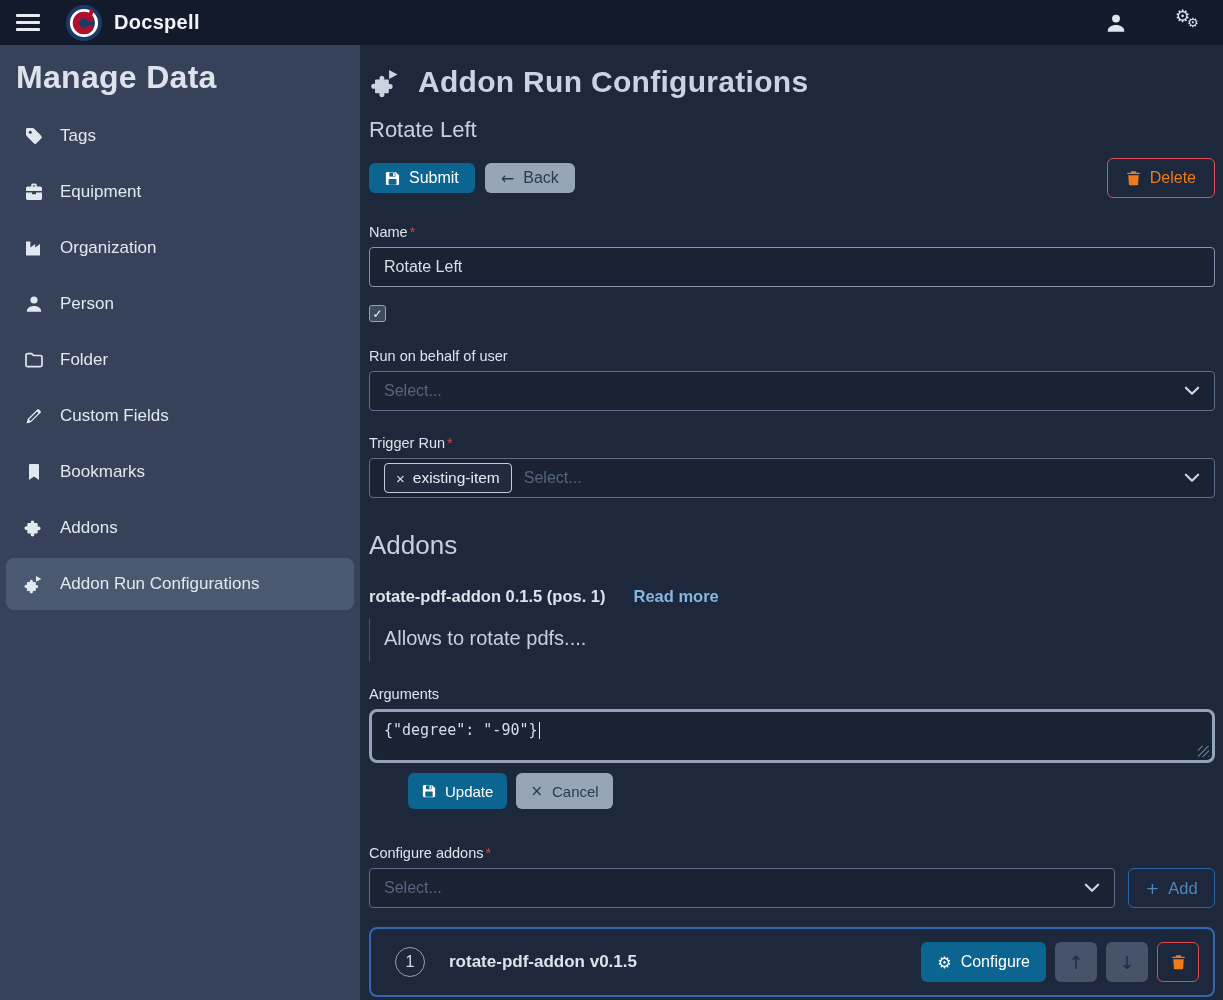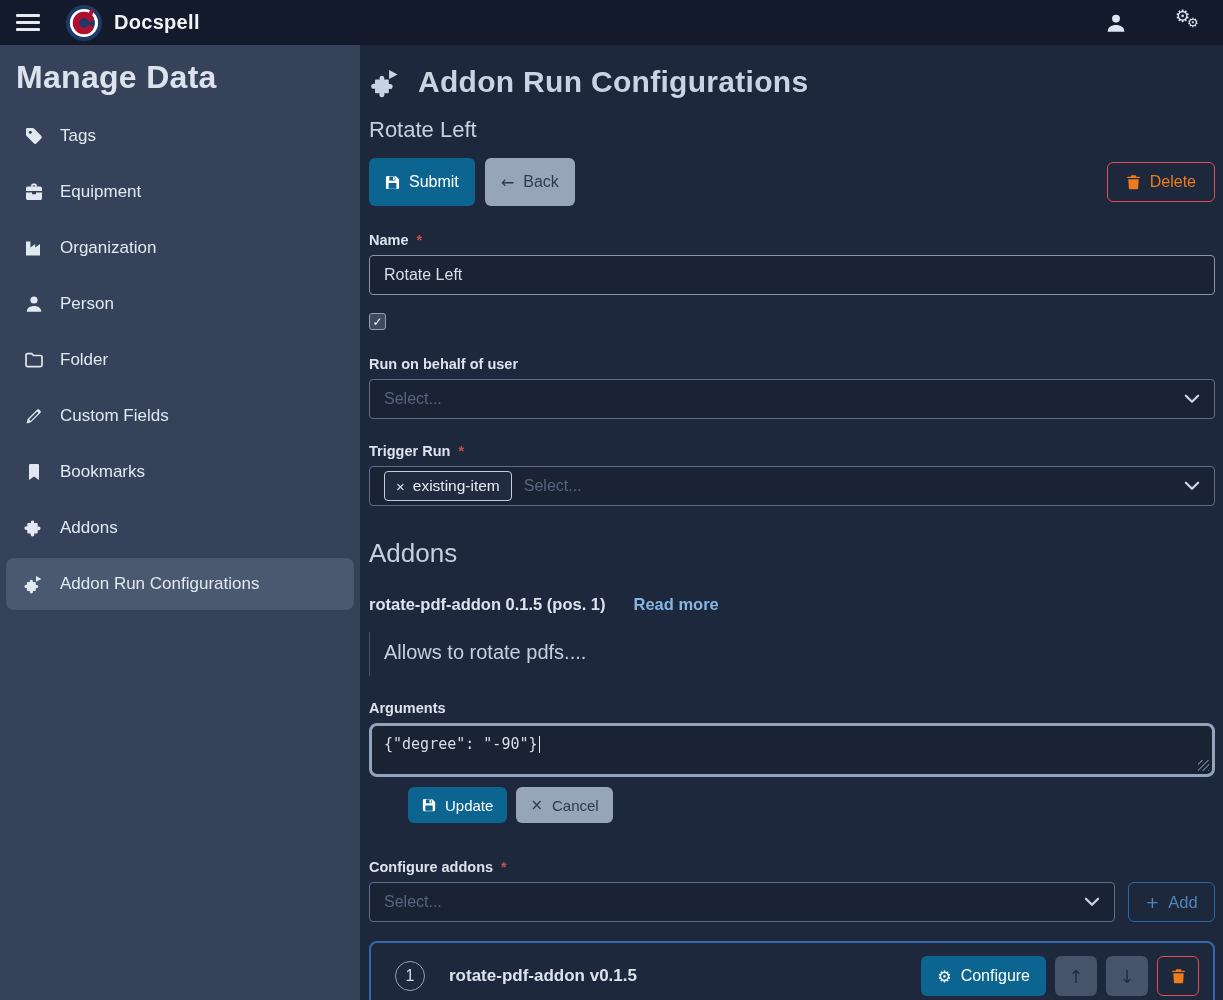--- a/index.html
+++ b/index.html
@@ -29,47 +29,47 @@
   .nav-item.selected { height:52px; margin:2px 6px; padding:0 12px 0 18px; background:#4a5970; border-radius:8px; }
 
   
   main { flex:1; padding:14px 8px 0 9px; min-width:0; }
   .page-header { display:flex; align-items:center; gap:15px; margin-top:6px; }
   .page-header svg { width:34px; height:31px; fill:#c9d4e2; }
   .page-title { font-size:30px; font-weight:700; color:#c9d4e2; letter-spacing:.3px; }
   .subtitle { font-size:22px; color:#c6d0dd; margin:18px 0 15px; font-weight:400; }
 
   .btn { display:inline-flex; align-items:center; justify-content:center; gap:9px; font-size:16px; border-radius:6px;
-         padding:0 16px; height:48px; border:none; cursor:pointer; font-family:inherit; }
+         padding:0 16px; height:30px; border:none; cursor:pointer; font-family:inherit; }
   .btn-primary { background:#0c6491; color:#ffffff; }
   .btn-gray { background:#97a5b9; color:#2c3a50; }
   .btn .glyph { font-family:"DejaVu Sans", sans-serif; }
   .toolbar { display:flex; gap:10px; margin-bottom:26px; align-items:center; }
   .btn-delete { margin-left:auto; background:transparent; border:1.5px solid #dd4f55; color:#ee7c1d; height:40px; padding:0 18px; }
 
-  .field-label { font-size:14.5px; font-weight:700; color:#dde3ec; margin-bottom:7px; display:flex; gap:8px; align-items:baseline; }
+  .field-label { font-size:14.5px; font-weight:400; color:#dde3ec; margin-bottom:7px; display:flex; gap:2px; align-items:baseline; }
   .req { color:#cc4b4b; }
   .text-input { height:40px; background:#1a2334; border:1px solid #8495ad; border-radius:4px; display:flex; align-items:center;
                 padding:0 14px; font-size:16px; color:#d8dfe8; margin-bottom:18px; cursor:text; }
 
   .checkrow { display:flex; align-items:center; gap:13px; margin:2px 0 26px; font-size:16.5px; color:#d3dbe6; }
   .checkbox { width:17px; height:17px; border:1.5px solid #93a2b7; border-radius:3px; background:#3e4a5e; color:#eef2f7;
               font-size:12px; line-height:1; display:flex; align-items:center; justify-content:center; cursor:pointer; flex:none; }
 
   .select { height:40px; background:#1a2334; border:1px solid #5d6e88; border-radius:4px; display:flex; align-items:center;
             padding:0 14px 0 14px; gap:12px; cursor:pointer; }
   .mb22 { margin-bottom:24px; }
   .placeholder { color:#55657f; font-size:16px; }
   .chev { margin-left:auto; flex:none; }
   .chip { border:1px solid #c2cddc; border-radius:4px; height:30px; padding:0 11px; display:flex; align-items:center; gap:8px;
           color:#e6ebf2; font-size:15.5px; background:#202b40; cursor:default; }
   .chip-x { font-size:15px; cursor:pointer; color:#dfe5ee; }
 
   .section-h { font-size:26px; color:#c6d0dd; font-weight:400; margin:32px 0 26px; }
-  .addon-head { display:flex; gap:28px; align-items:baseline; margin-bottom:18px; }
+  .addon-head { display:flex; gap:28px; align-items:baseline; margin-bottom:12px; }
   .addon-name { font-weight:700; font-size:16.5px; color:#dde3ec; }
   .read-more { font-weight:700; font-size:16.5px; color:#85b7e2; cursor:pointer; }
   .addon-desc { border-left:1px solid #46536a; padding:9px 0 12px 14px; color:#c6d0dd; font-size:20px; margin-bottom:24px; }
 
   .textarea { background:#1a2334; border:3px solid #93a4ba; border-radius:8px; padding:9px 12px; min-height:54px;
               font-family:"DejaVu Sans Mono", monospace; font-size:15px; color:#d8dfe8; position:relative; margin-bottom:10px; cursor:text; }
   .caret { display:inline-block; width:1.5px; height:17px; background:#e8edf3; vertical-align:text-bottom; margin-left:1px;
            animation:blink 1.1s steps(1) infinite; }
   @keyframes blink { 50% { opacity:0; } }
   .resize-corner { position:absolute; right:3px; bottom:3px; width:11px; height:11px; cursor:nwse-resize;

